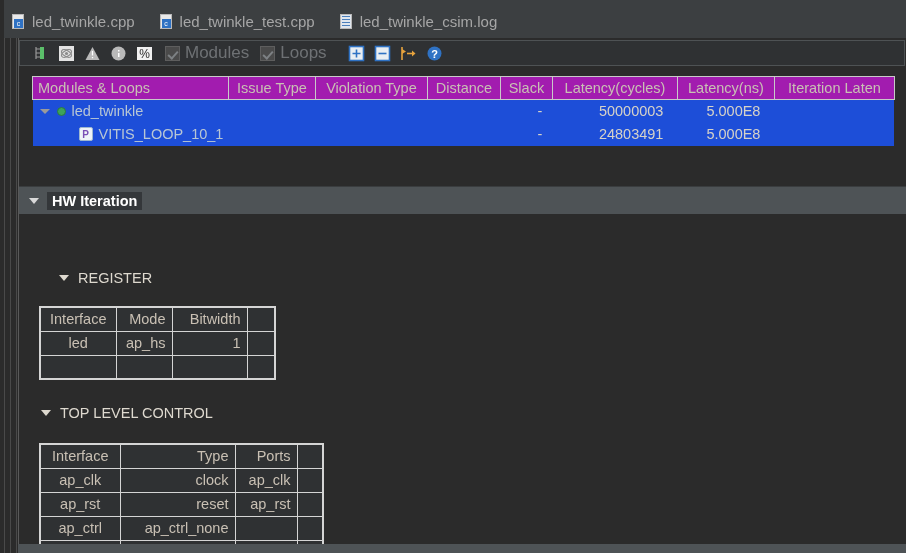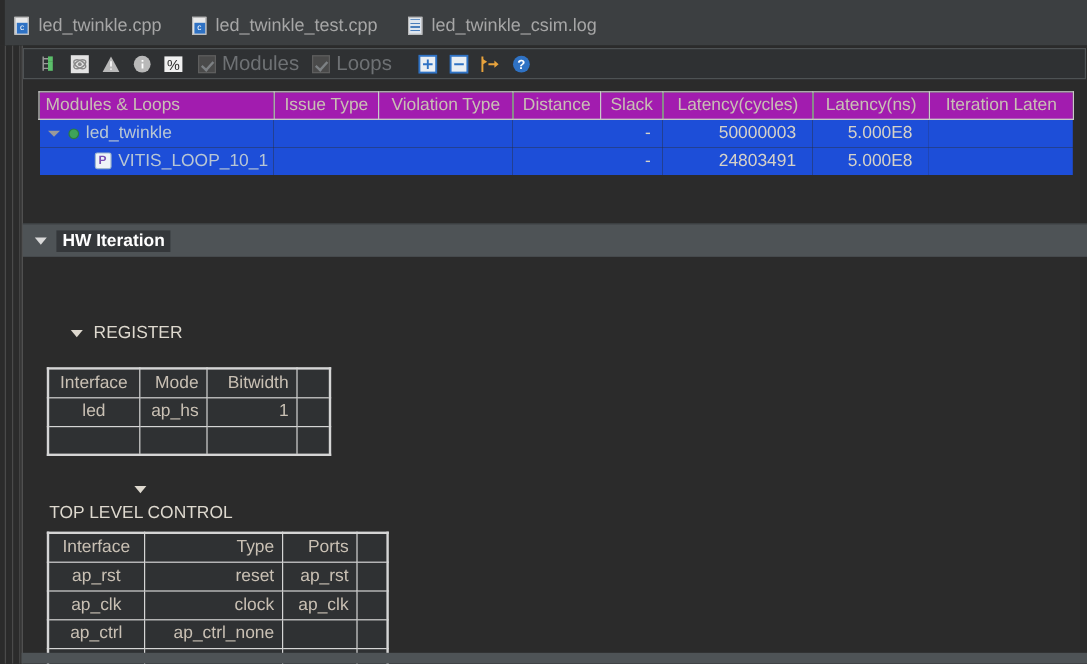--- a/index.html
+++ b/index.html
@@ -411,47 +411,47 @@
               <td class="l"></td>
             </tr>
             <tr>
               <td class="l"></td>
               <td class="r"></td>
               <td class="r"></td>
               <td class="l"></td>
             </tr>
           </tbody>
         </table>
-        <div class="section-head" style="left: 22px; top: 367px; flex-direction: column;">
+        <div class="section-head" style="left: 22px; top: 367px;">
           <span class="tri-down"></span>
           <span>TOP LEVEL CONTROL</span>
         </div>
         <table class="subtable" style="left: 20px; top: 405px;">
           <thead>
             <tr>
               <th class="l" style="width: 80px;">Interface</th>
               <th class="r" style="width: 115px;">Type</th>
               <th class="r" style="width: 62px;">Ports</th>
               <th class="l" style="width: 26px;"></th>
             </tr>
           </thead>
           <tbody>
             <tr>
+              <td class="l">ap_clk</td>
+              <td class="r">clock</td>
+              <td class="r">ap_clk</td>
+              <td class="l"></td>
+            </tr>
+            <tr>
               <td class="l">ap_rst</td>
               <td class="r">reset</td>
               <td class="r">ap_rst</td>
               <td class="l"></td>
             </tr>
             <tr>
-              <td class="l">ap_clk</td>
-              <td class="r">clock</td>
-              <td class="r">ap_clk</td>
-              <td class="l"></td>
-            </tr>
-            <tr>
               <td class="l">ap_ctrl</td>
               <td class="r">ap_ctrl_none</td>
               <td class="r"></td>
               <td class="l"></td>
             </tr>
             <tr>
               <td class="l"></td>
               <td class="r"></td>
               <td class="r"></td>
               <td class="l"></td>

